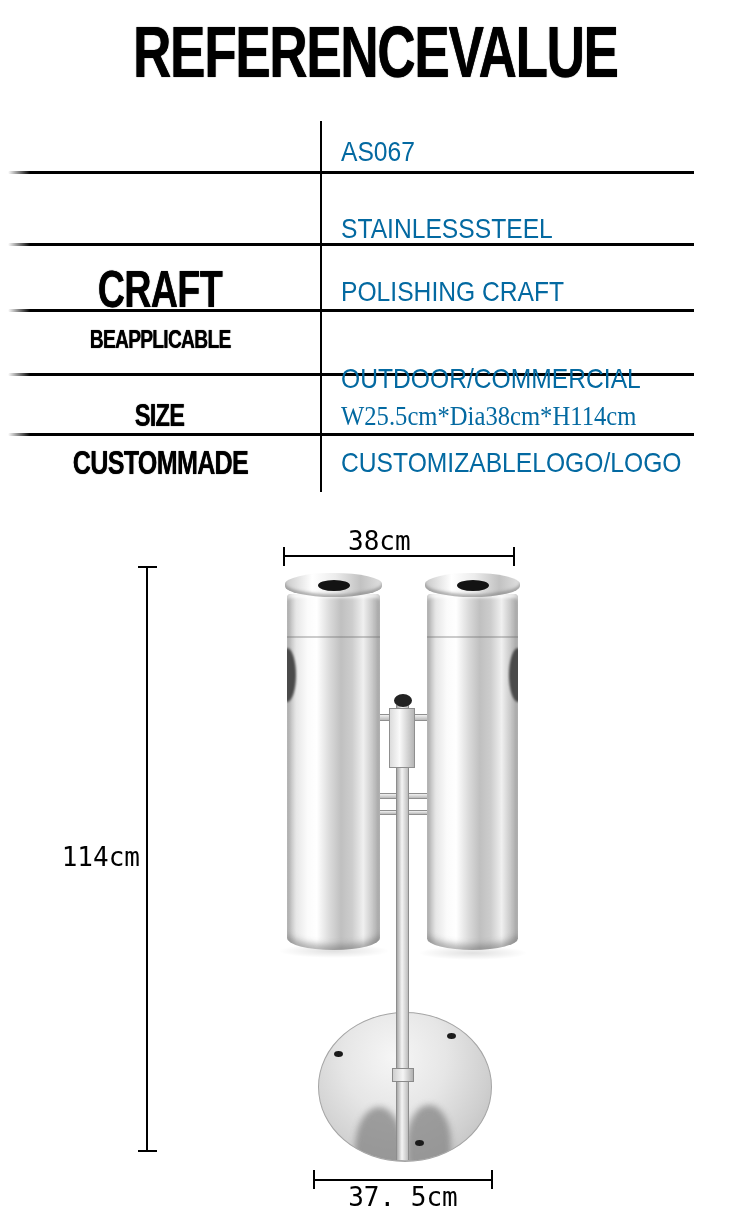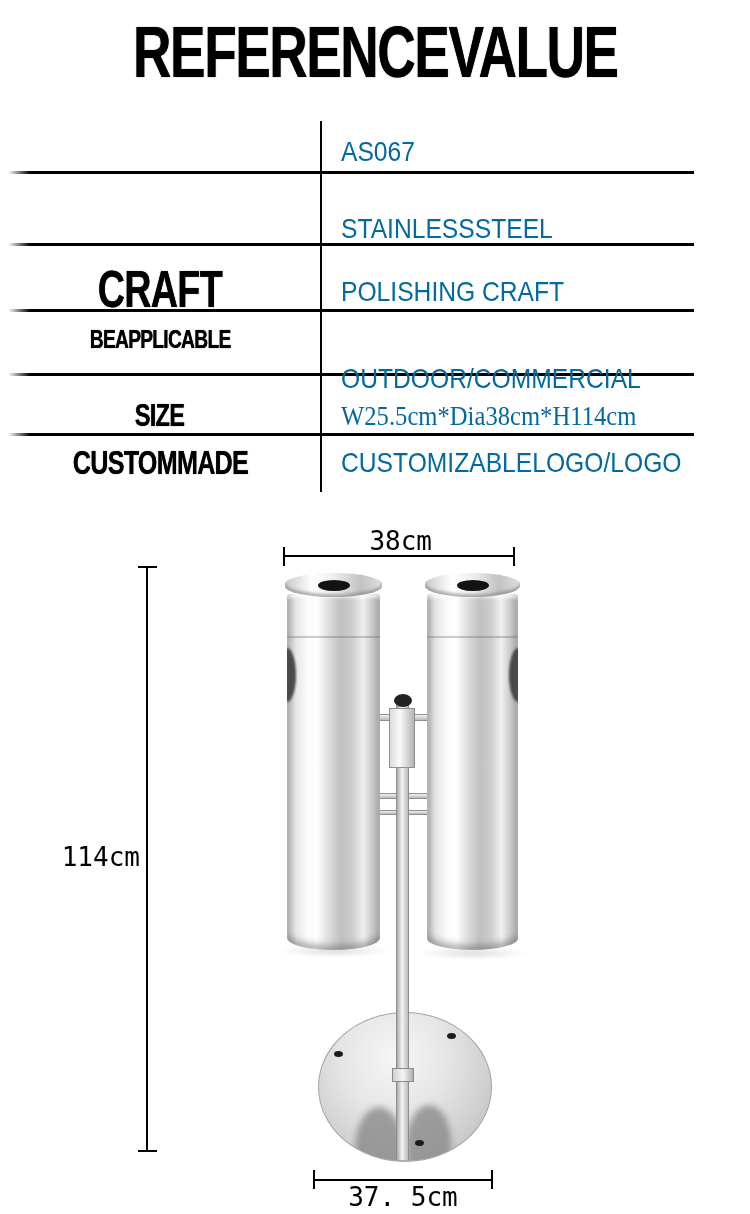--- a/index.html
+++ b/index.html
@@ -41,21 +41,21 @@
   .rl5 { top:399px; font-size:32px; line-height:32px; }
   .rl6 { top:445px; font-size:34px; line-height:34px; }
 
   .row-value { position:absolute; left:341px; font-size:28px; line-height:28px; white-space:nowrap; color:#0369a1; }
   .row-value .tx { display:inline-block; transform:scaleX(0.88); transform-origin:0 50%; }
   .rv1 { top:138px; } .rv2 { top:215px; } .rv3 { top:278px; }
   .rv4 { top:325px;margin-top:40px; } .rv5 { top:402px;font-family:Liberation Serif, serif; } .rv6 { top:449px; }
 
   
   .dim-text { position:absolute; font-family:"DejaVu Sans Mono", monospace; font-size:26px; line-height:26px; color:#000; }
-  .dt-top    { left:332px; top:528px; width:100px; text-align:right; }
+  .dt-top    { left:348px; top:528px; width:100px; text-align:left; }
   .dt-left   { left:52px;  top:844px; width:88px;  text-align:right; }
   .dt-bottom { left:343px; top:1184px; width:120px; text-align:center; }
 
   .dline { position:absolute; background:#000; }
   .d-top-line    { left:284px; top:555px;  width:230px; height:2px; }
   .d-top-tick-a  { left:283px; top:547px;  width:2px;  height:19px; }
   .d-top-tick-b  { left:513px; top:547px;  width:2px;  height:19px; }
   .d-left-line   { left:146px; top:568px;  width:2px;  height:584px; }
   .d-left-tick-a { left:138px; top:566px;  width:19px; height:2px; }
   .d-left-tick-b { left:138px; top:1150px; width:19px; height:2px; }

